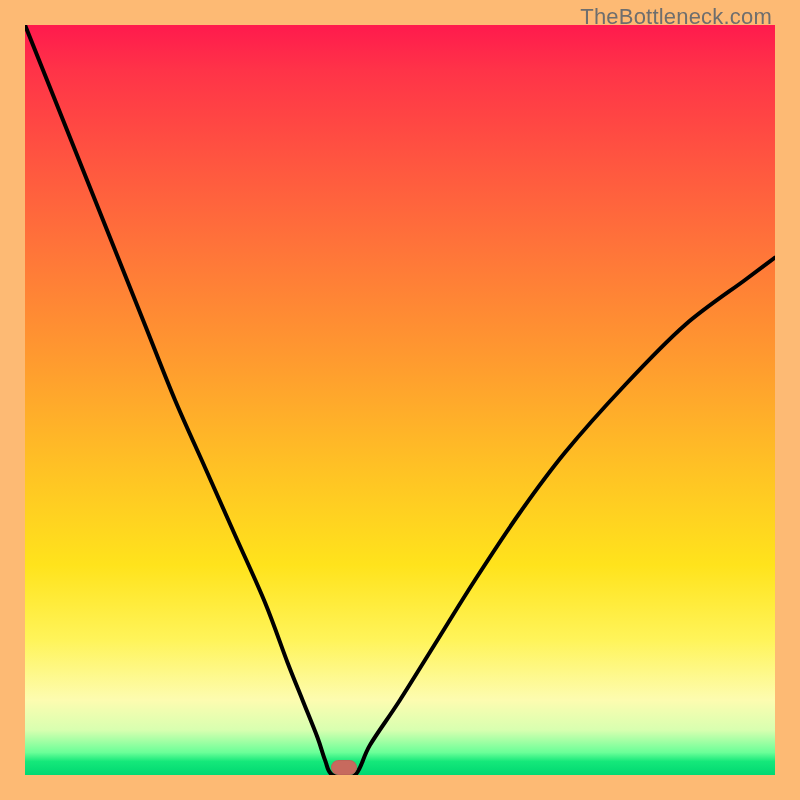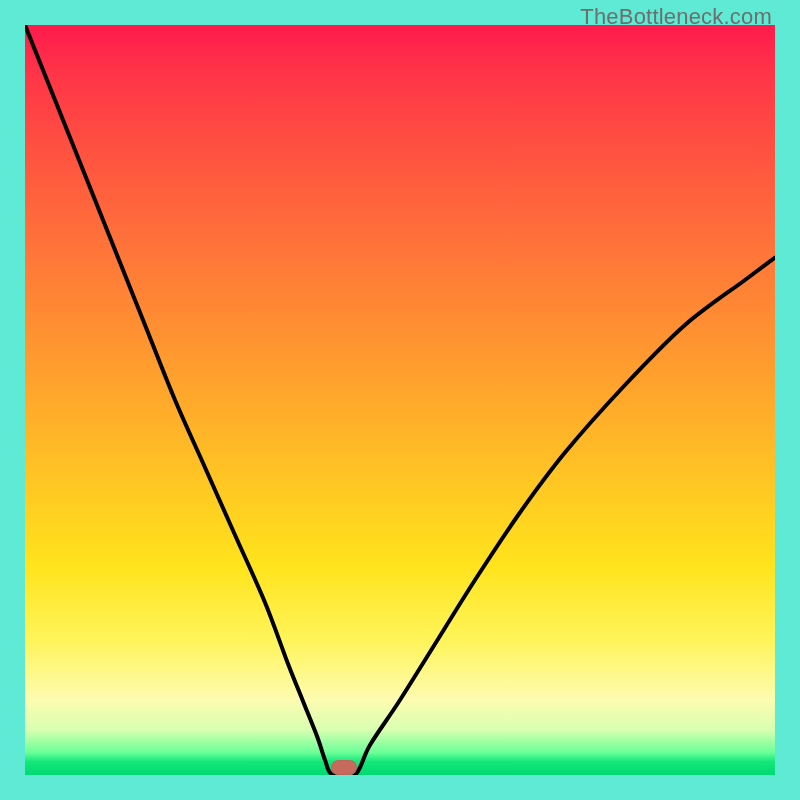--- a/index.html
+++ b/index.html
@@ -8,21 +8,21 @@
     width: 800px;
     height: 800px;
     overflow: hidden;
     background: #000;
     font-family: Arial, Helvetica, sans-serif;
   }
   .frame {
     position: absolute;
     left: 0; top: 0;
     width: 800px; height: 800px;
-    background: #5eead4;
+    background: #fdba74;
   }
   .plot {
     position: absolute;
     left: 25px;
     top: 25px;
     width: 750px;
     height: 750px;
     
     background: linear-gradient(to bottom,
       #ff1a4d 0%,

